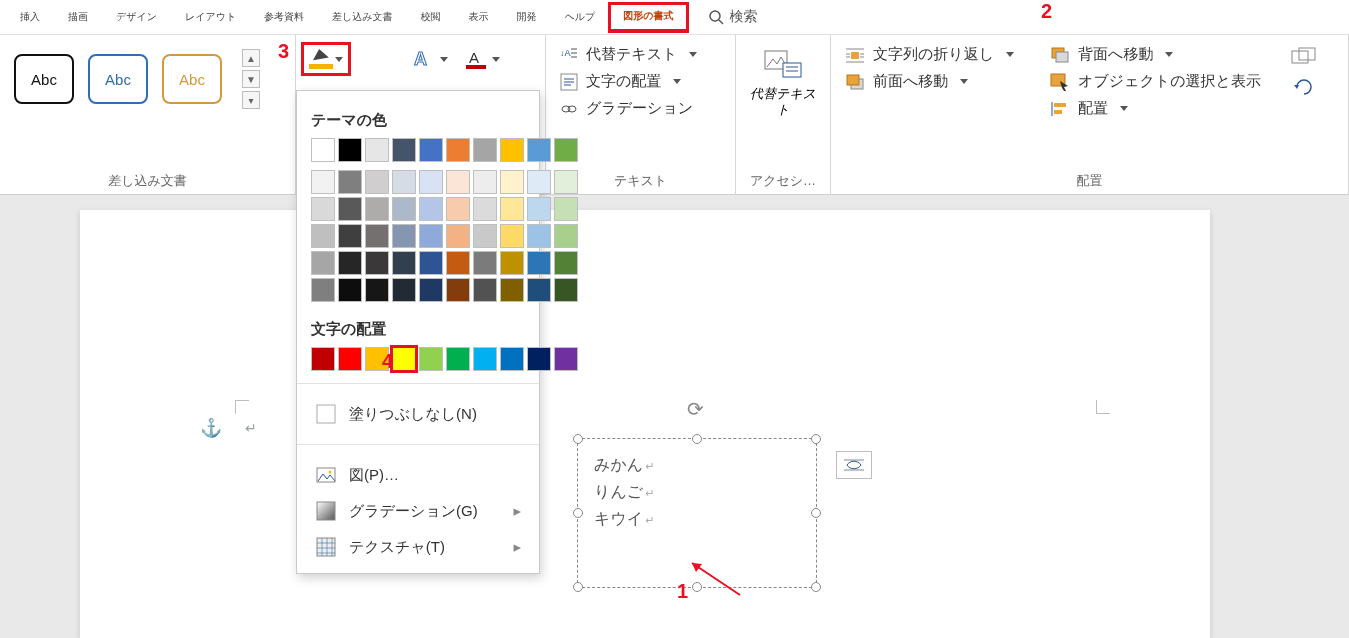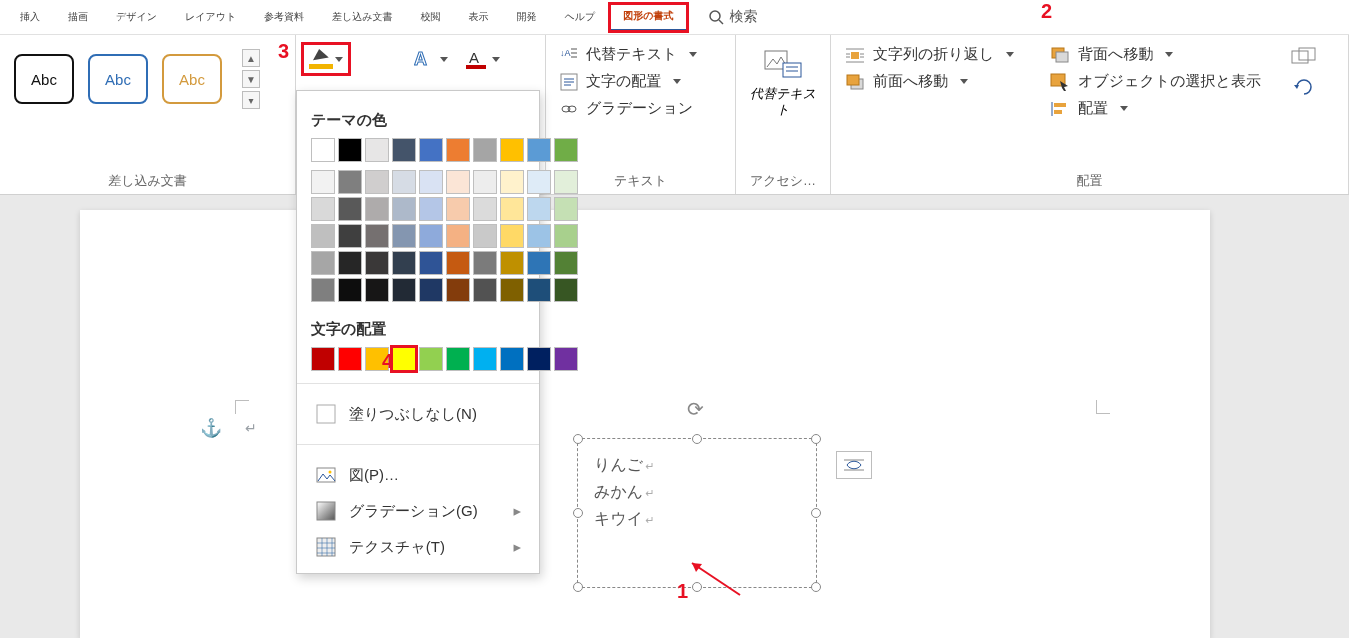--- a/index.html
+++ b/index.html
@@ -395,22 +395,22 @@
       <span class="rot">⟳</span>
       <div class="hdl tl"></div>
       <div class="hdl tm"></div>
       <div class="hdl tr"></div>
       <div class="hdl ml"></div>
       <div class="hdl mr"></div>
       <div class="hdl bl"></div>
       <div class="hdl bm"></div>
       <div class="hdl br"></div>
       <div class="txt">
+        <div><span>みかん</span><span class="ret">↵</span></div>
         <div><span>りんご</span><span class="ret">↵</span></div>
-        <div><span>みかん</span><span class="ret">↵</span></div>
         <div><span>キウイ</span><span class="ret">↵</span></div>
       </div>
       <div class="layout-badge">
         <svg width="24" height="18">
             <path d="M2 4h20M2 14h20" stroke="#888"></path>
             <path d="M5 9 C8 4,16 4,19 9 C16 14,8 14,5 9 Z" fill="none" stroke="#2b579a"></path>
           </svg>
       </div>
     </div>
   </div>

